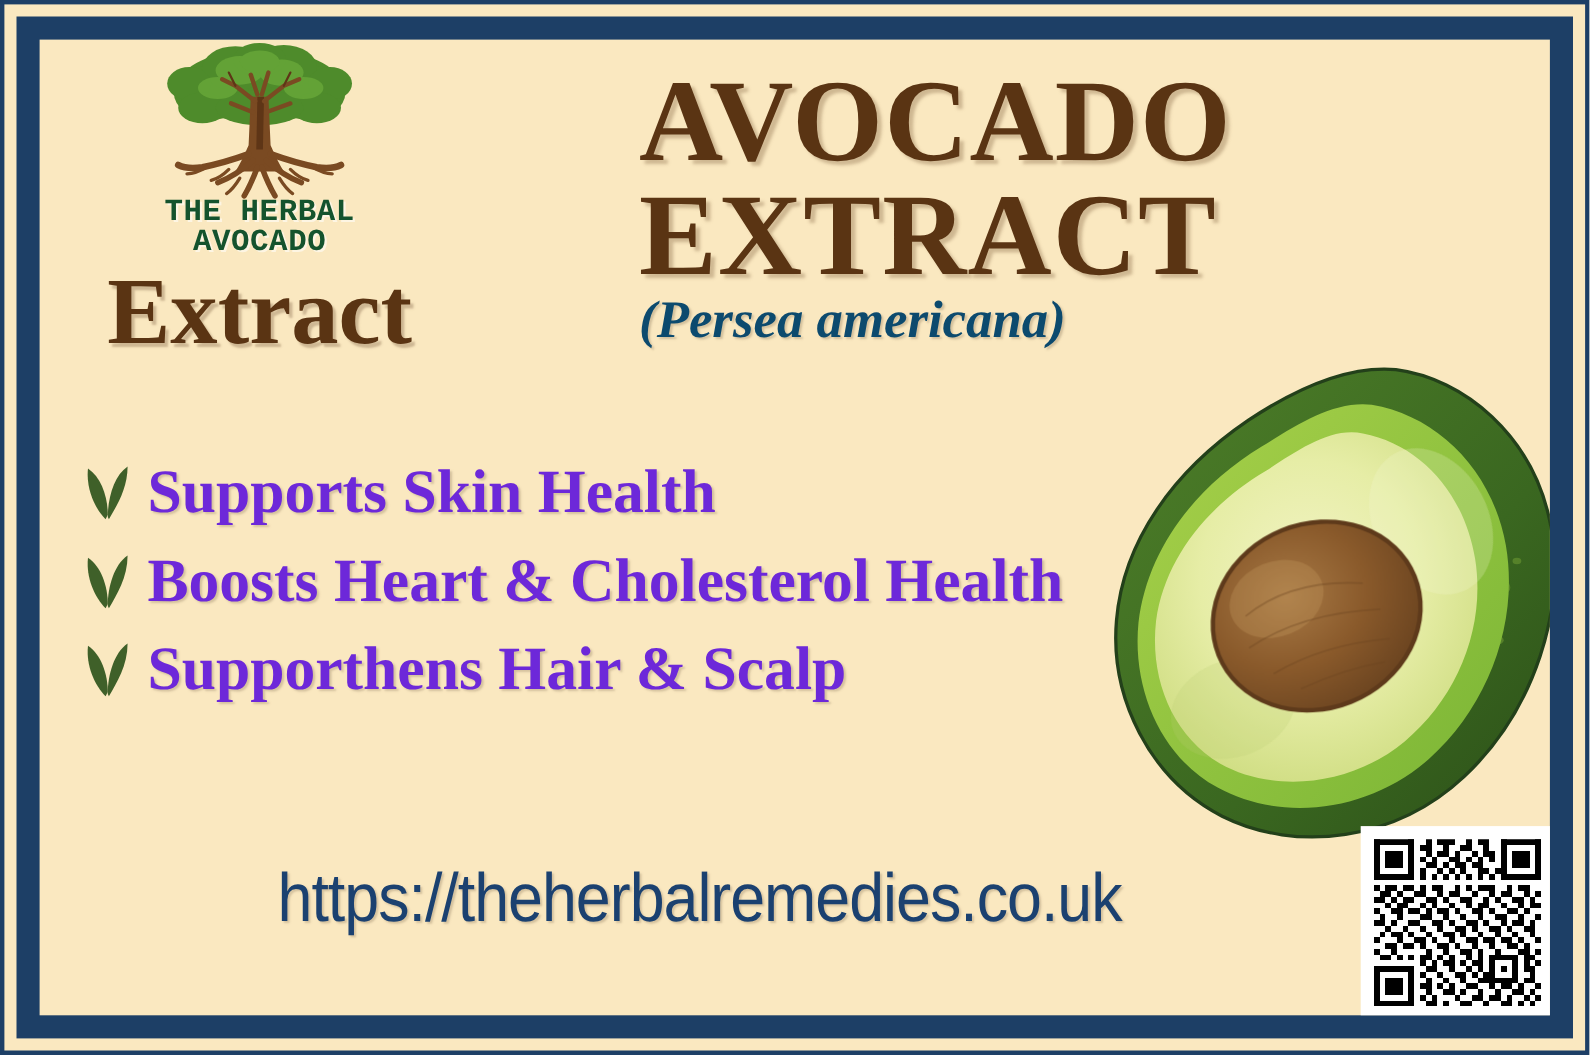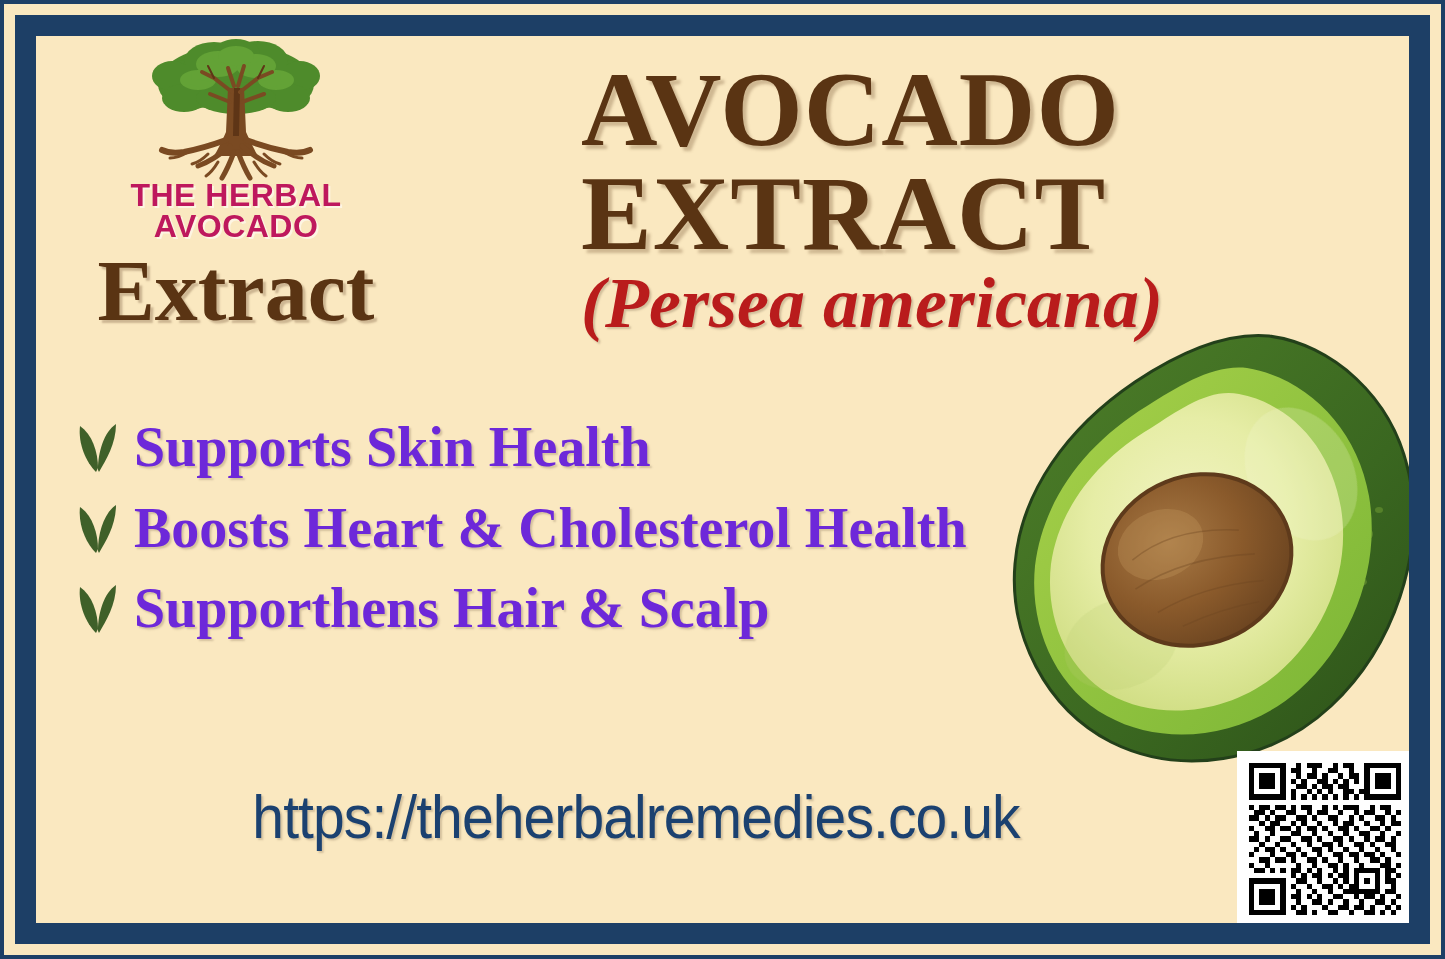--- a/index.html
+++ b/index.html
@@ -53,24 +53,24 @@
     text-align: center;
   }
   .tree-icon {
     display: block;
     margin: 0 auto;
     width: 176px;
     height: 148px;
   }
   .brand-name {
     margin-top: -4px;
-    color: #be185d;
-    font-family: Liberation Sans, sans-serif;
+    color: #14532d;
+    font-family: Liberation Mono, monospace;
     font-weight: bold;
-    font-size: 32px;
+    font-size: 28px;
     line-height: 0.97;
     letter-spacing: 0.5px;
     text-shadow: 2px 2px 0 rgba(255,255,255,0.55);
   }
   .brand-line2 { display: block; }
   .product-word {
     margin-top: 6px;
     color: #5a3413;
     font-family: "Liberation Serif", "DejaVu Serif", serif;
     font-weight: bold;
@@ -100,25 +100,25 @@
     color: #5a3413;
     font-family: "Liberation Serif", "DejaVu Serif", serif;
     font-weight: bold;
     font-size: 106px;
     line-height: 0.92;
     letter-spacing: 1px;
     text-shadow: 4px 4px 3px rgba(140,110,75,0.40);
   }
   .botanical-name {
     margin-top: 4px;
-    color: #b91c1c;
+    color: #0c4a6e;
     font-family: "Liberation Serif", "DejaVu Serif", serif;
     font-style: italic;
     font-weight: bold;
-    font-size: 72px;
+    font-size: 48px;
     line-height: 1;
     text-shadow: 2px 2px 2px rgba(150,130,100,0.40);
   }
 
   
   .benefits {
     position: absolute;
     left: 40px;
     top: 380px;
     width: 920px;

